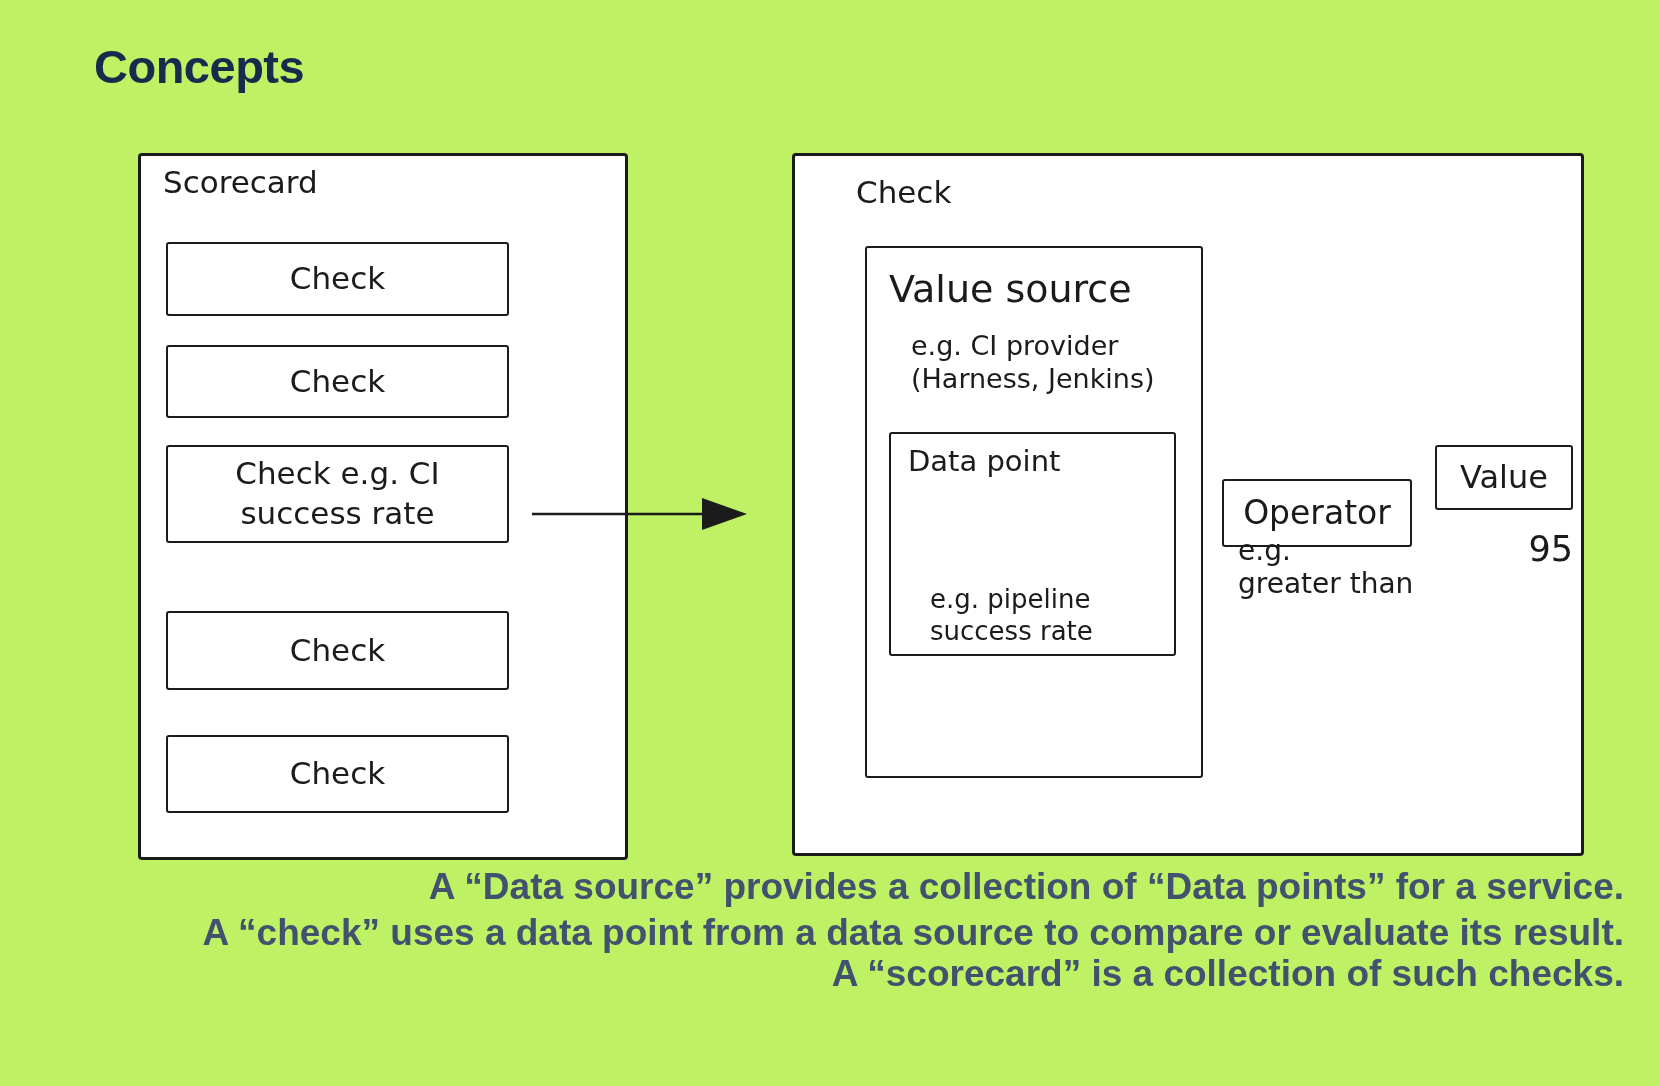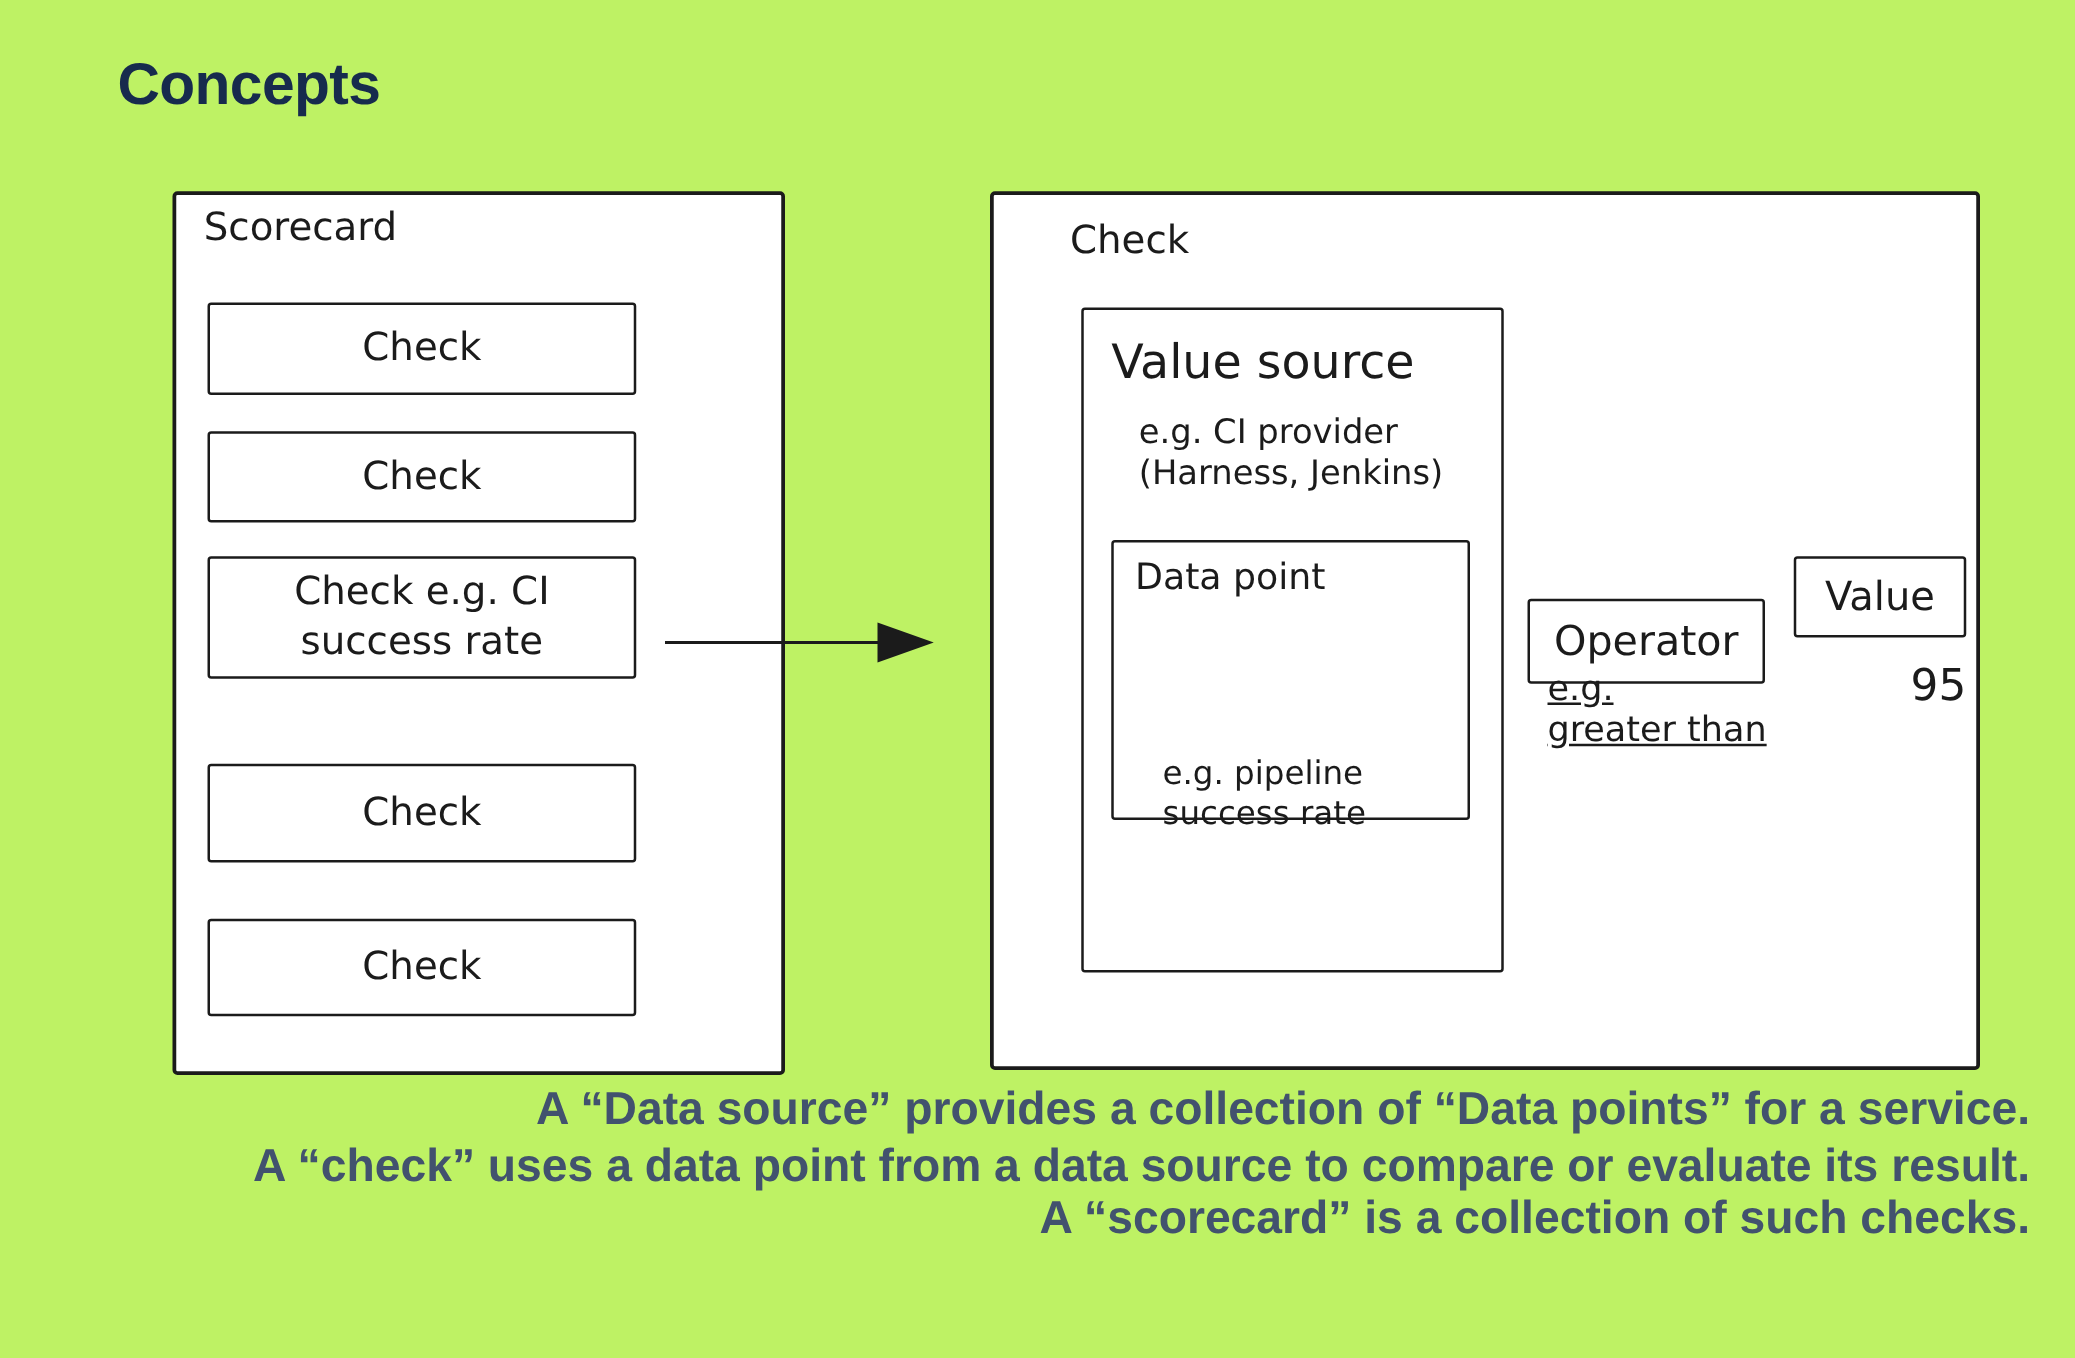--- a/index.html
+++ b/index.html
@@ -97,27 +97,27 @@
   <div class="dbox outer" style="left:792px;top:153px;width:792px;height:703px;"></div>
   <div class="dtext" style="left:856px;top:174px;font-size:31px;">Check</div>
 
   <div class="dbox" style="left:865px;top:246px;width:338px;height:532px;"></div>
   <div class="dtext" style="left:889px;top:266px;font-size:38px;">Value source</div>
   <div class="dtext" style="left:911px;top:330px;font-size:27px;">e.g. CI provider
 (Harness, Jenkins)</div>
 
   <div class="dbox" style="left:889px;top:432px;width:287px;height:224px;border-width:2px;"></div>
   <div class="dtext" style="left:908px;top:444px;font-size:29px;">Data point</div>
-  <div class="dtext" style="left:930px;top:584px;font-size:26px;margin-top:20px;">e.g. pipeline
+  <div class="dtext" style="left:930px;top:584px;font-size:26px;">e.g. pipeline
 success rate</div>
 
   <div class="dbox" style="left:1222px;top:443px;width:190px;height:68px;margin-top:36px;">
     <div class="center-label" style="font-size:33px;">Operator</div>
   </div>
-  <div class="dtext" style="left:1238px;top:534px;font-size:28px;line-height:1.18;text-decoration:underline;">e.g.
+  <div class="dtext" style="left:1238px;top:534px;font-size:28px;line-height:1.18;">e.g.
 greater than</div>
 
   <div class="dbox" style="left:1435px;top:445px;width:138px;height:65px;border-width:2px;">
     <div class="center-label" style="font-size:32px;">Value</div>
   </div>
   <div class="dtext" style="left:1435px;top:528px;width:138px;text-align:right;font-size:35px;">95</div>
 
   <div class="caption-line" style="top:866px;">A “Data source” provides a collection of “Data points” for a service.</div>
   <div class="caption-line" style="top:912px;">A “check” uses a data point from a data source to compare or evaluate its result.</div>
   <div class="caption-line" style="top:953px;">A “scorecard” is a collection of such checks.</div>

